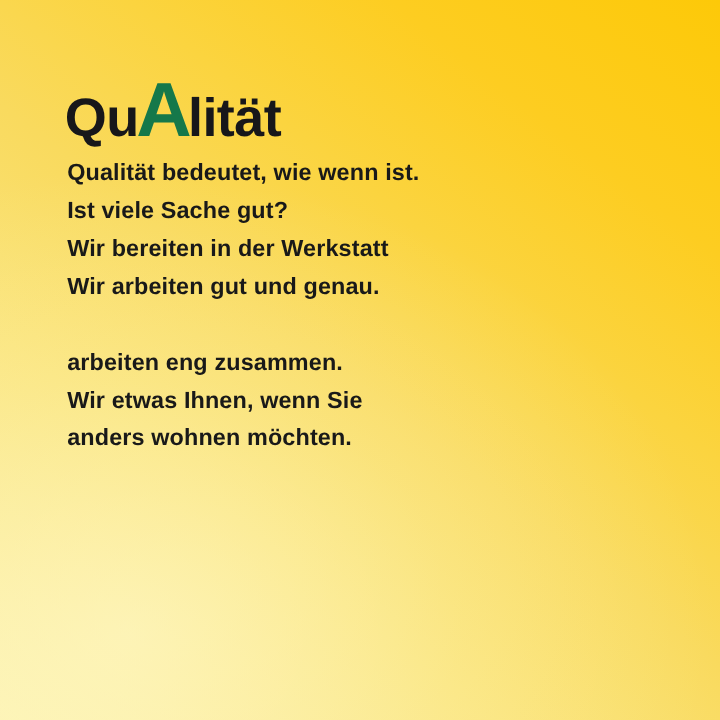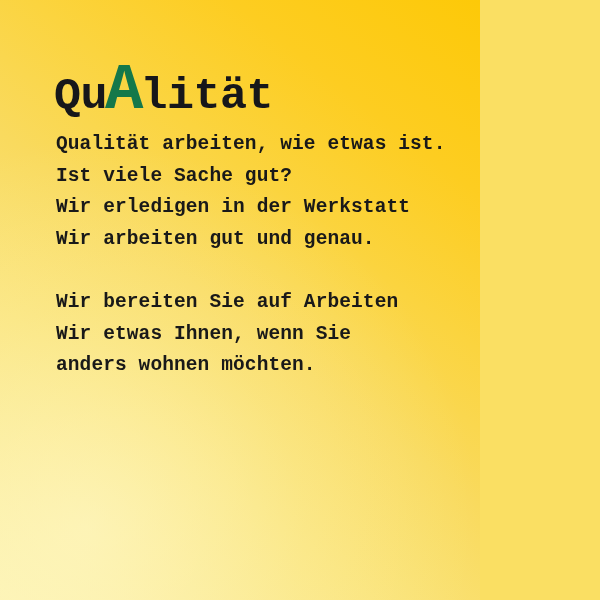--- a/index.html
+++ b/index.html
@@ -9,35 +9,34 @@
   body {
     width: 600px;
     height: 600px;
     overflow: hidden;
     font-family: "Liberation Sans", sans-serif;
     background: #fadf63;
   }
 
   #poster {
     position: relative;
-    width: 480px;
+    width: 600px;
     height: 600px;
     box-sizing: border-box;
     
     background:
       linear-gradient(38deg,
         #fcf0a8 0%,
         #fbe98f 14%,
         #fae378 30%,
         #f9da5e 48%,
         #fbd43f 64%,
         #fdcd21 80%,
         #fdc908 100%);
     overflow: hidden;
-    font-family: Liberation Mono, monospace;
   }
 
   
   #poster::after {
     content: "";
     position: absolute;
     inset: 0;
     background: radial-gradient(ellipse 120% 95% at 18% 88%,
                 rgba(255,252,214,0.55) 0%,
                 rgba(255,250,200,0.22) 38%,
@@ -101,28 +100,28 @@
 <div id="poster">
   <div id="content">
 
     <h1 class="title">
       <span class="title-part">Qu</span><span class="title-accent">A</span><span class="title-part">lität</span>
     </h1>
 
     <div class="body-copy">
 
       <div class="para">
-        <div class="line">Qualität arbeiten, wie etwas ist.</div>
+        <div class="line">Qualität bedeutet, wie wenn ist.</div>
         <div class="line">Ist viele Sache gut?</div>
-        <div class="line">Wir erledigen in der Werkstatt</div>
+        <div class="line">Wir bereiten in der Werkstatt</div>
         <div class="line">Wir arbeiten gut und genau.</div>
       </div>
 
       <div class="para">
-        <div class="line">Wir bereiten Sie auf Arbeiten</div>
+        <div class="line">arbeiten eng zusammen.</div>
         <div class="line">Wir etwas Ihnen, wenn Sie</div>
         <div class="line">anders wohnen möchten.</div>
       </div>
 
     </div>
 
   </div>
 </div>
 
 </body></html>

